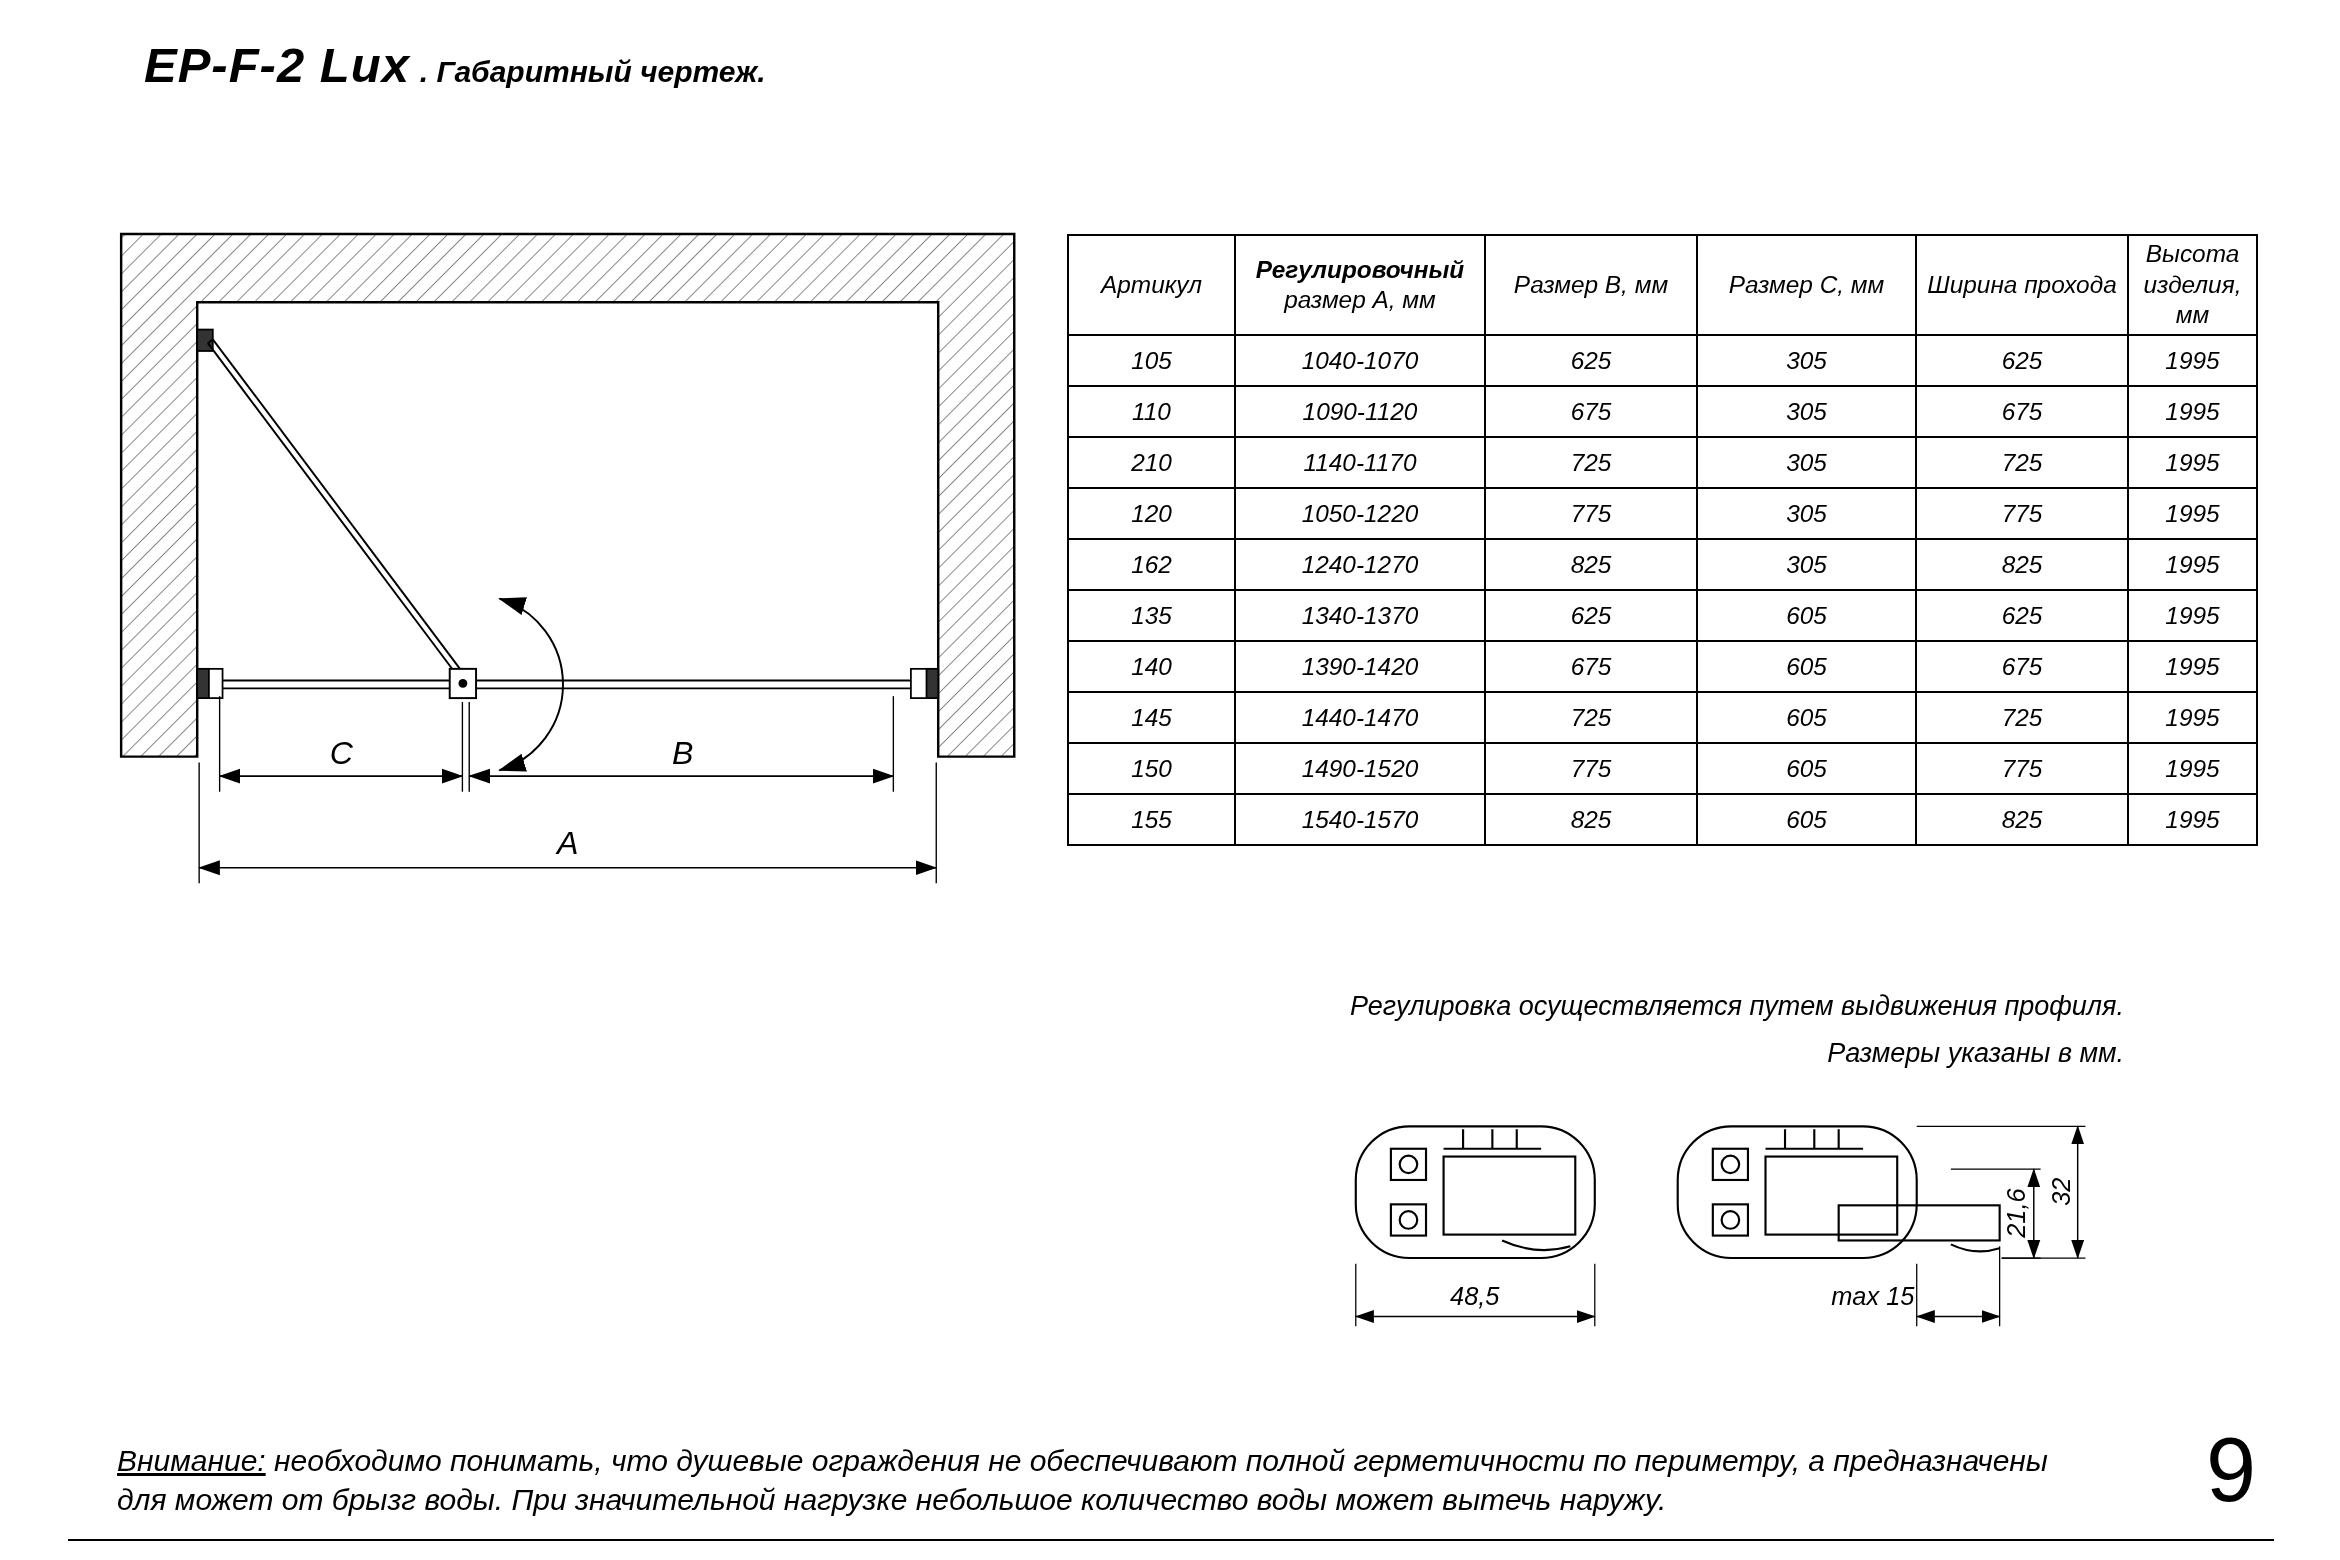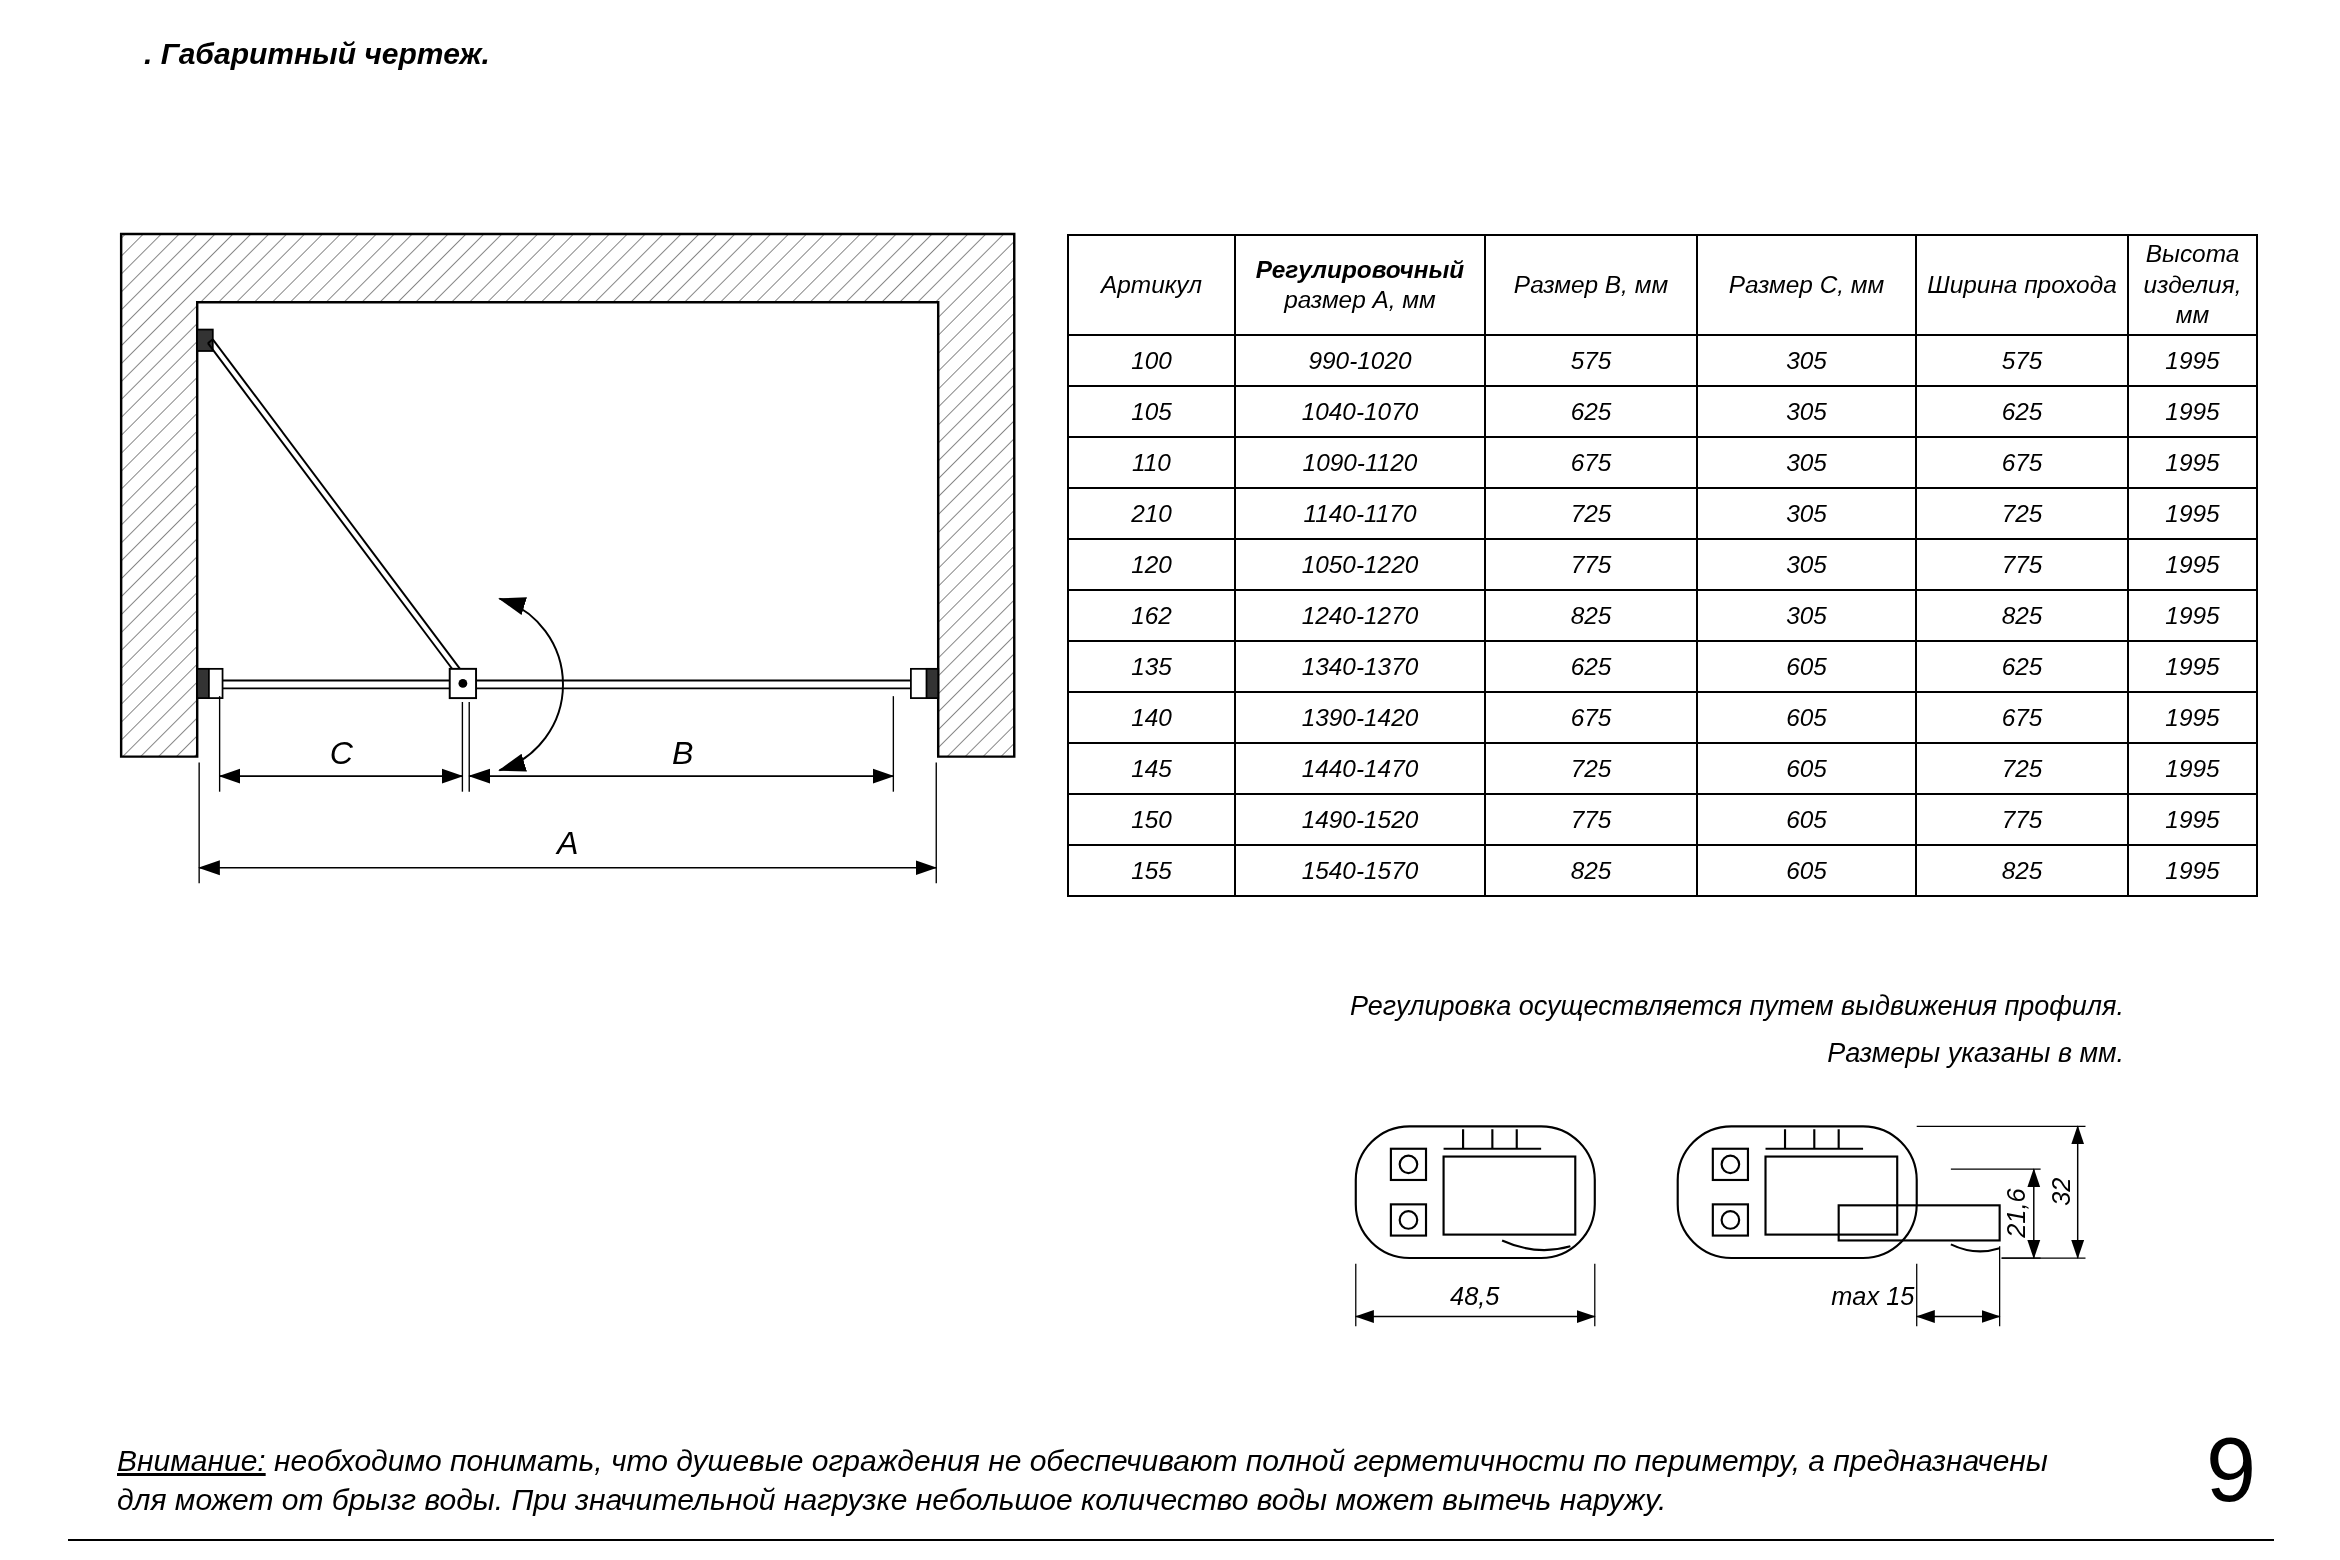--- a/index.html
+++ b/index.html
@@ -30,20 +30,21 @@
   .page-number{position:absolute;left:2206px;top:1419px;font-size:90px;font-style:normal;}
   svg{position:absolute;}
   svg text{font-family:"Liberation Sans",sans-serif;}
 </style>
 </head>
 <body>
 
 <div class="page">
 
   <div class="title">
+    <span class="model">EP-F-2 Lux</span>
     <span class="suffix">. Габаритный чертеж.</span>
   </div>
 
   <svg style="left:0;top:0" width="1073" height="975" viewBox="0 0 1100 1000">
     <defs>
       <pattern id="hatch" patternUnits="userSpaceOnUse" width="13" height="13" patternTransform="rotate(45)">
         <line x1="0" y1="0" x2="0" y2="13" stroke="#444" stroke-width="1.3"></line>
       </pattern>
       <marker id="arr" viewBox="0 0 10 10" refX="9.5" refY="5" markerWidth="14" markerHeight="14" orient="auto-start-reverse">
         <path d="M0,1.6 L10,5 L0,8.4 z" fill="#000"></path>
@@ -122,28 +123,20 @@
           <span>размер A, мм</span>
         </th>
         <th>Размер B, мм</th>
         <th>Размер C, мм</th>
         <th>Ширина прохода</th>
         <th>Высота изделия, мм</th>
       </tr>
     </thead>
     <tbody>
         <tr>
-          <td>100</td>
-          <td>990-1020</td>
-          <td>575</td>
-          <td>305</td>
-          <td>575</td>
-          <td>1995</td>
-        </tr>
-        <tr>
           <td>105</td>
           <td>1040-1070</td>
           <td>625</td>
           <td>305</td>
           <td>625</td>
           <td>1995</td>
         </tr>
         <tr>
           <td>110</td>
           <td>1090-1120</td>

